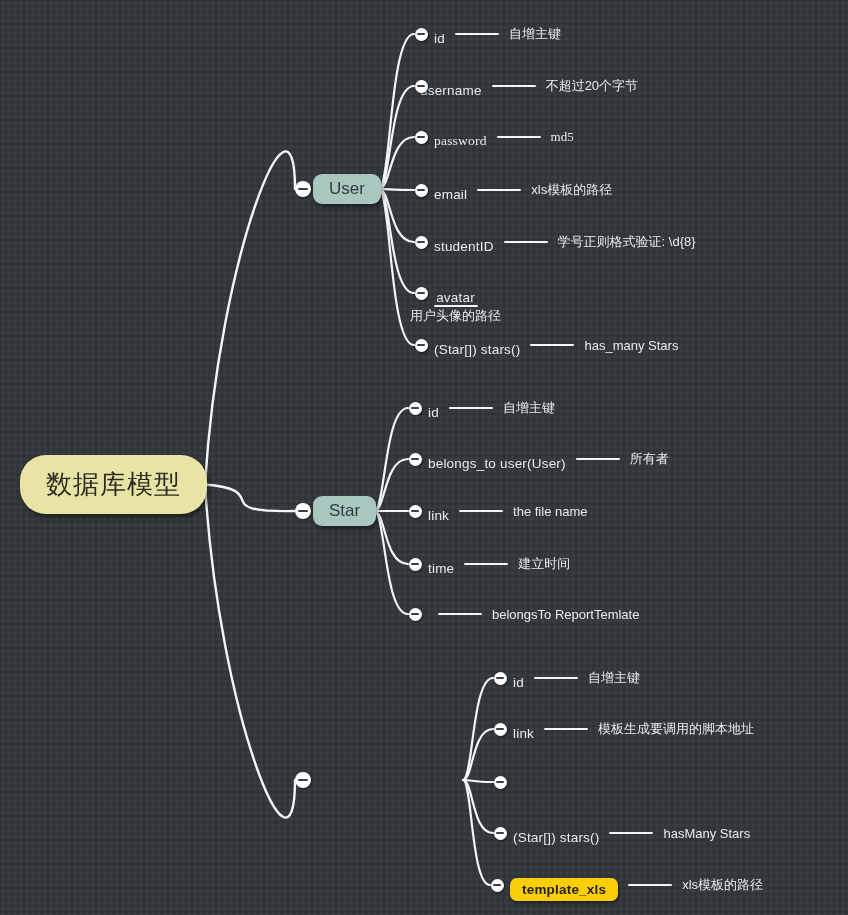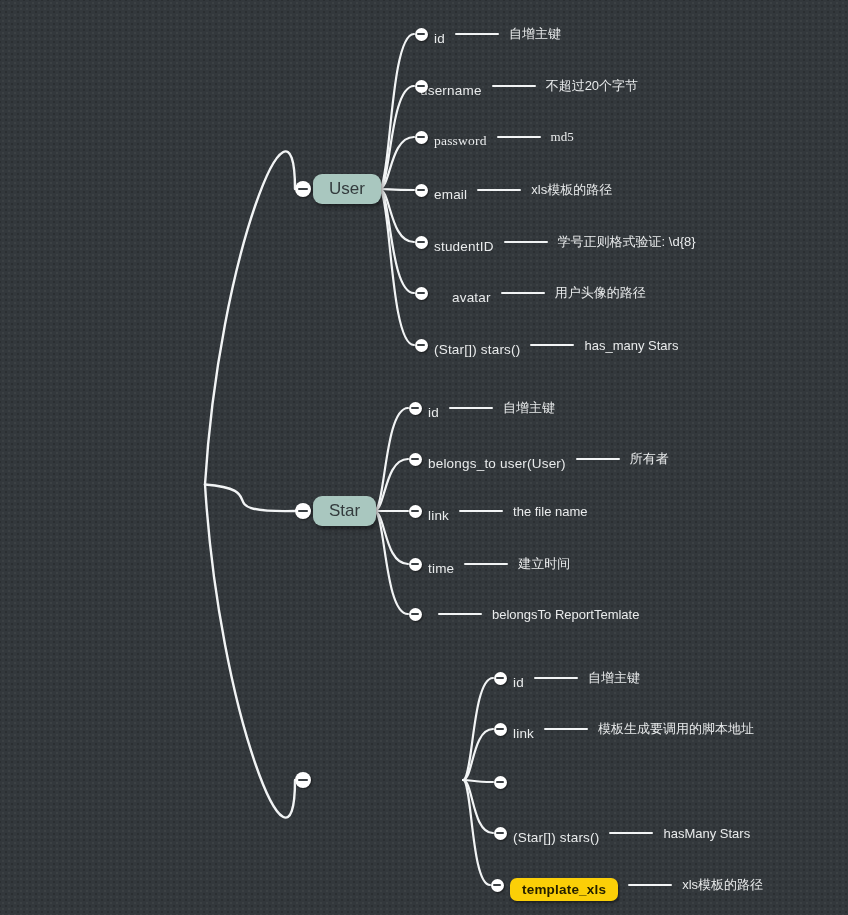--- a/index.html
+++ b/index.html
@@ -145,20 +145,21 @@
       <path d="M 374 511 C 385.56 511, 384.2 511, 408 511" fill="none" stroke="#f2f4f5" stroke-width="2.2" stroke-linecap="round"></path>
       <path d="M 374 511 C 385.56 511, 384.2 564, 408 564" fill="none" stroke="#f2f4f5" stroke-width="2.2" stroke-linecap="round"></path>
       <path d="M 374 511 C 385.56 511, 384.2 614, 408 614" fill="none" stroke="#f2f4f5" stroke-width="2.2" stroke-linecap="round"></path>
       <path d="M 205 484.5 C 219 714.5, 295 900, 295 780" fill="none" stroke="#f2f4f5" stroke-width="2.4" stroke-linecap="round"></path>
       <path d="M 463 780 C 473.2 780, 472 678, 493 678" fill="none" stroke="#f2f4f5" stroke-width="2.2" stroke-linecap="round"></path>
       <path d="M 463 780 C 473.2 780, 472 729, 493 729" fill="none" stroke="#f2f4f5" stroke-width="2.2" stroke-linecap="round"></path>
       <path d="M 463 780 C 473.2 780, 472 782, 493 782" fill="none" stroke="#f2f4f5" stroke-width="2.2" stroke-linecap="round"></path>
       <path d="M 463 780 C 473.2 780, 472 833, 493 833" fill="none" stroke="#f2f4f5" stroke-width="2.2" stroke-linecap="round"></path>
       <path d="M 463 780 C 472.18 780, 471.1 885, 490 885" fill="none" stroke="#f2f4f5" stroke-width="2.2" stroke-linecap="round"></path>
     </svg>
+<div class="node root-node" style="left: 20px; top: 455px;">数据库模型</div>
     <div class="node branch-node" style="left: 313px; top: 174px;">User</div>
     <div class="toggle" style="left: 295px; top: 181px;"></div>
     <div class="leaf" style="left: 434px; top: 23px;">
       <span class="leaf-label">id</span>
       <span class="dash" style="width: 44px;"></span>
       <span class="leaf-note">自增主键</span>
     </div>
     <div class="toggle small" style="left: 414.5px; top: 27.5px;"></div>
     <div class="leaf" style="left: 420px; top: 75px;">
       <span class="leaf-label">username</span>
@@ -177,21 +178,21 @@
       <span class="dash" style="width: 44px;"></span>
       <span class="leaf-note">xls模板的路径</span>
     </div>
     <div class="toggle small" style="left: 414.5px; top: 183.5px;"></div>
     <div class="leaf" style="left: 434px; top: 231px;">
       <span class="leaf-label">studentID</span>
       <span class="dash" style="width: 44px;"></span>
       <span class="leaf-note">学号正则格式验证: \d{8}</span>
     </div>
     <div class="toggle small" style="left: 414.5px; top: 235.5px;"></div>
-    <div class="leaf" style="left: 452px; top: 282px;">
+    <div class="leaf" style="left: 410px; top: 282px; flex-direction: column;">
       <span class="leaf-label">avatar</span>
       <span class="dash" style="width: 44px;"></span>
       <span class="leaf-note">用户头像的路径</span>
     </div>
     <div class="toggle small" style="left: 414.5px; top: 286.5px;"></div>
     <div class="leaf" style="left: 434px; top: 334px;">
       <span class="leaf-label">(Star[]) stars()</span>
       <span class="dash" style="width: 44px;"></span>
       <span class="leaf-note">has_many Stars</span>
     </div>

